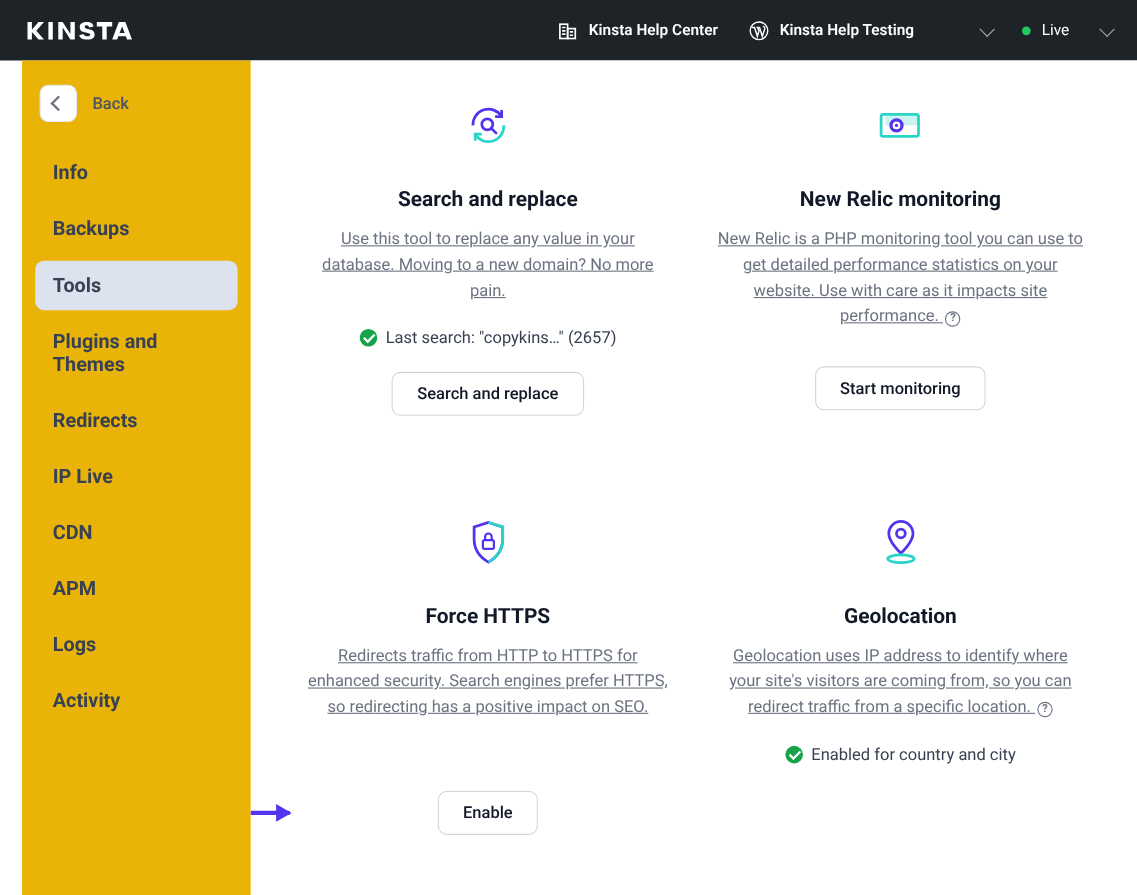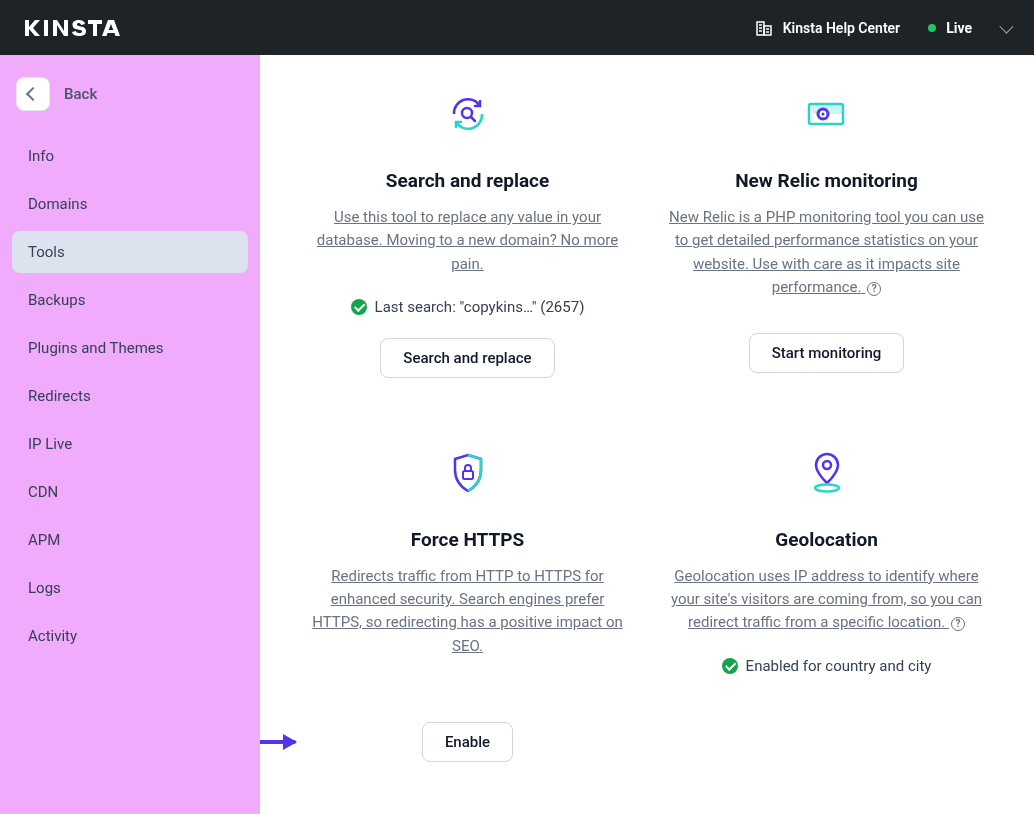--- a/index.html
+++ b/index.html
@@ -5,29 +5,29 @@
     *{box-sizing:border-box;margin:0;padding:0;font-family:-apple-system,BlinkMacSystemFont,"Segoe UI",Roboto,sans-serif;}
     body{width:1034px;height:814px;overflow:hidden;background:#fff;}
     .topbar{background:#1d2327;height:55px;display:flex;align-items:center;padding:0 24px;color:#fff;font-size:14px;gap:28px;}
     .logo{font-family:Arial,sans-serif;font-weight:900;font-size:22px;letter-spacing:1px;text-transform:uppercase;margin-right:auto;font-style:italic;display:flex;align-items:center;}
     .logo svg{display:block;}
     .tb-item{display:flex;align-items:center;gap:10px;}
     .tb-icon{width:18px;height:18px;display:flex;align-items:center;justify-content:center;}
     .chev-down{width:10px;height:10px;border-right:1.5px solid #aaa;border-bottom:1.5px solid #aaa;transform:rotate(45deg) translateY(-2px);}
     .live-dot{width:8px;height:8px;border-radius:50%;background:#22c55e;}
     .wrap{display:flex;height:759px;}
-    .sidebar{background:#f0abfc;width:260px;padding:18px 12px;}
+    .sidebar{background:#eab308;width:208px;padding:18px 12px;margin-left:20px;}
     .back-row{display:flex;align-items:center;gap:14px;padding:4px 4px 24px 4px;}
     .back-btn{width:34px;height:34px;border-radius:8px;background:#fff;border:1px solid #e4e8f1;display:flex;align-items:center;justify-content:center;}
     .back-btn .arrow{width:10px;height:10px;border-left:2px solid #6b7280;border-bottom:2px solid #6b7280;transform:rotate(45deg);}
     .back-label{font-size:15px;color:#4b5563;font-weight:500;}
-    .nav-item{display:block;font-size:15px;color:#374151;font-weight:400;padding:12px 16px;border-radius:8px;margin-bottom:6px;cursor:pointer;}
+    .nav-item{display:block;font-size:18px;color:#374151;font-weight:700;padding:12px 16px;border-radius:8px;margin-bottom:6px;cursor:pointer;}
     .nav-item.active{background:#dde3ee;}
     .main{flex:1;background:#fff;overflow-y:auto;padding:32px 40px;}
-    .grid{display:grid;grid-template-columns:1fr 1fr;gap:20px 24px;}
+    .grid{display:grid;grid-template-columns:1fr 1fr;gap:40px 24px;}
     .card{text-align:center;padding:0 8px;}
     .card-icon{height:54px;display:flex;align-items:center;justify-content:center;margin-bottom:28px;}
     .card-title{font-size:19px;font-weight:700;color:#111827;margin-bottom:14px;}
     .card-desc{font-size:15px;color:#6b7280;line-height:1.55;margin-bottom:22px;text-decoration:underline;}
     .status-line{font-size:15px;color:#374151;display:flex;align-items:center;justify-content:center;gap:8px;margin-bottom:22px;}
     .check-ico{width:16px;height:16px;border-radius:50%;background:#16a34a;display:inline-flex;align-items:center;justify-content:center;}
     .check-ico::after{content:"";width:4px;height:8px;border-right:2px solid #fff;border-bottom:2px solid #fff;transform:rotate(45deg) translateY(-1px);}
     .btn{display:inline-block;border:1px solid #d1d5db;background:#fff;color:#111827;font-size:15px;font-weight:500;padding:10px 22px;border-radius:8px;cursor:pointer;}
     .info-ico{display:inline-flex;width:14px;height:14px;border:1.5px solid #6b7280;border-radius:50%;font-size:10px;font-weight:700;color:#6b7280;align-items:center;justify-content:center;margin-left:2px;}
     .actions{display:flex;align-items:center;justify-content:center;gap:16px;position:relative;}
@@ -62,41 +62,51 @@
         <line x1="4" y1="6" x2="7" y2="6"></line>
           <line x1="4" y1="9" x2="7" y2="9"></line>
           <line x1="4" y1="12" x2="7" y2="12"></line>
         <line x1="11" y1="10" x2="14" y2="10"></line>
           <line x1="11" y1="13" x2="14" y2="13"></line>
       </svg>
     </span>
     <span style="font-weight:600;">Kinsta Help Center</span>
   </div>
   <div class="tb-item">
+    <span class="tb-icon">
+      <svg width="18" height="18" viewBox="0 0 18 18" fill="none" stroke="#fff" stroke-width="1.3">
+        <circle cx="9" cy="9" r="8"></circle>
+        <path d="M3 6 L5 6 M5 6 L7.5 14 L9 9 L7.5 6 L9.5 6 M9.5 6 L12 14 L14 8 C14.5 6.5 14 5 13 5" stroke-linecap="round"></path>
+      </svg>
+    </span>
+    <span style="font-weight:600;">Kinsta Help Testing</span>
+    <span style="width:40px;"></span>
+    <span class="chev-down"></span>
+  </div>
+  <div class="tb-item">
     <span class="live-dot"></span>
-    <span style="font-weight:700;">Live</span>
+    <span style="font-weight:400;">Live</span>
     <span style="width:8px;"></span>
     <span class="chev-down"></span>
   </div>
 </div>
 
 <div class="wrap">
 
   <div class="sidebar">
     <div class="back-row">
       <div class="back-btn">
         <span class="arrow"></span>
       </div>
       <span class="back-label">Back</span>
     </div>
     <div id="nav">
         <div class="nav-item">Info</div>
-        <div class="nav-item">Domains</div>
+        <div class="nav-item">Backups</div>
         <div class="nav-item active">Tools</div>
-        <div class="nav-item">Backups</div>
         <div class="nav-item">Plugins and Themes</div>
         <div class="nav-item">Redirects</div>
         <div class="nav-item">IP Live</div>
         <div class="nav-item">CDN</div>
         <div class="nav-item">APM</div>
         <div class="nav-item">Logs</div>
         <div class="nav-item">Activity</div>
       </div>
   </div>
 

